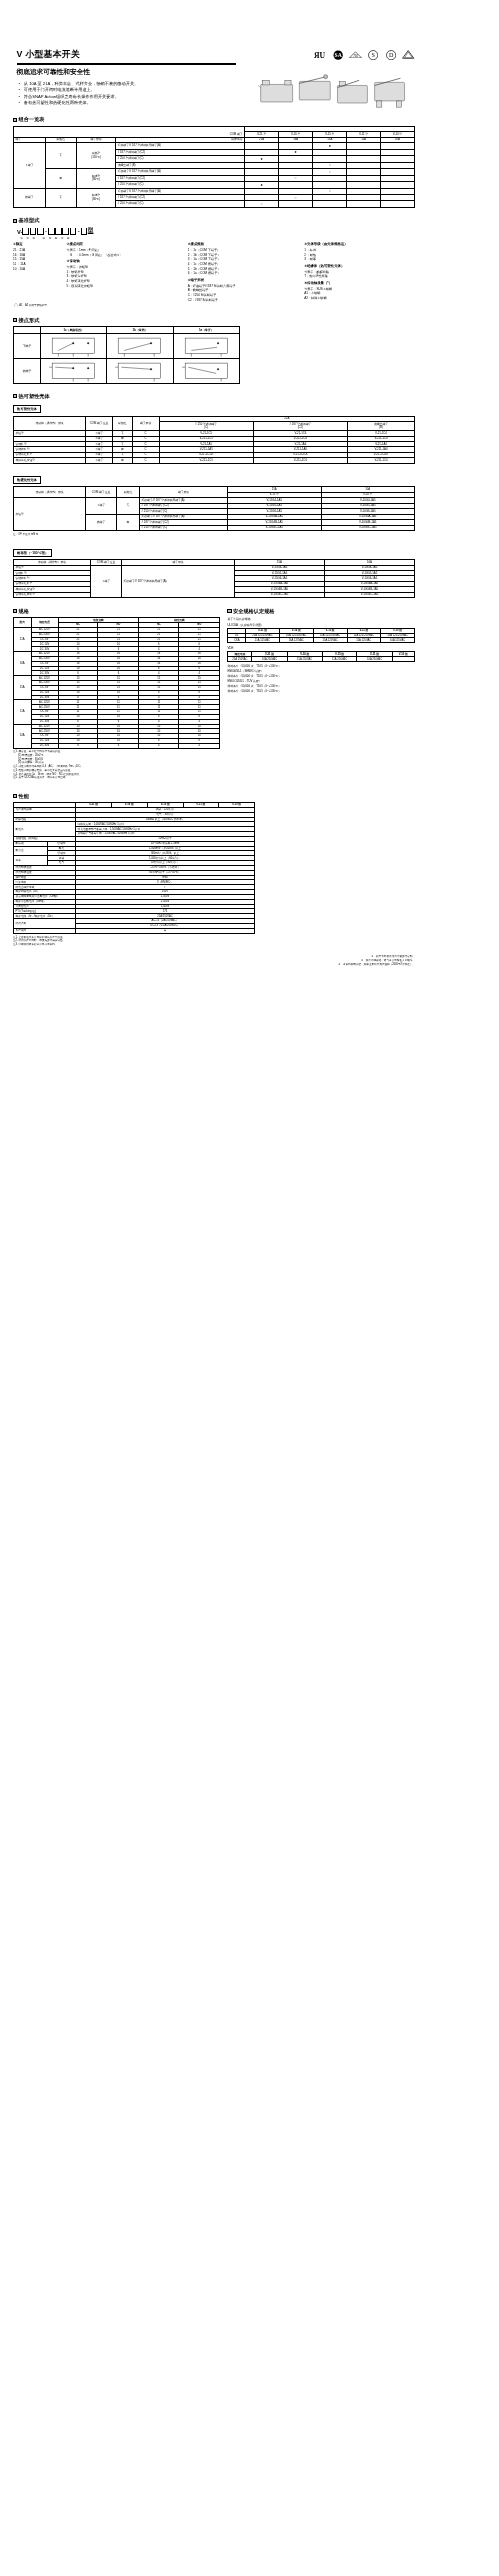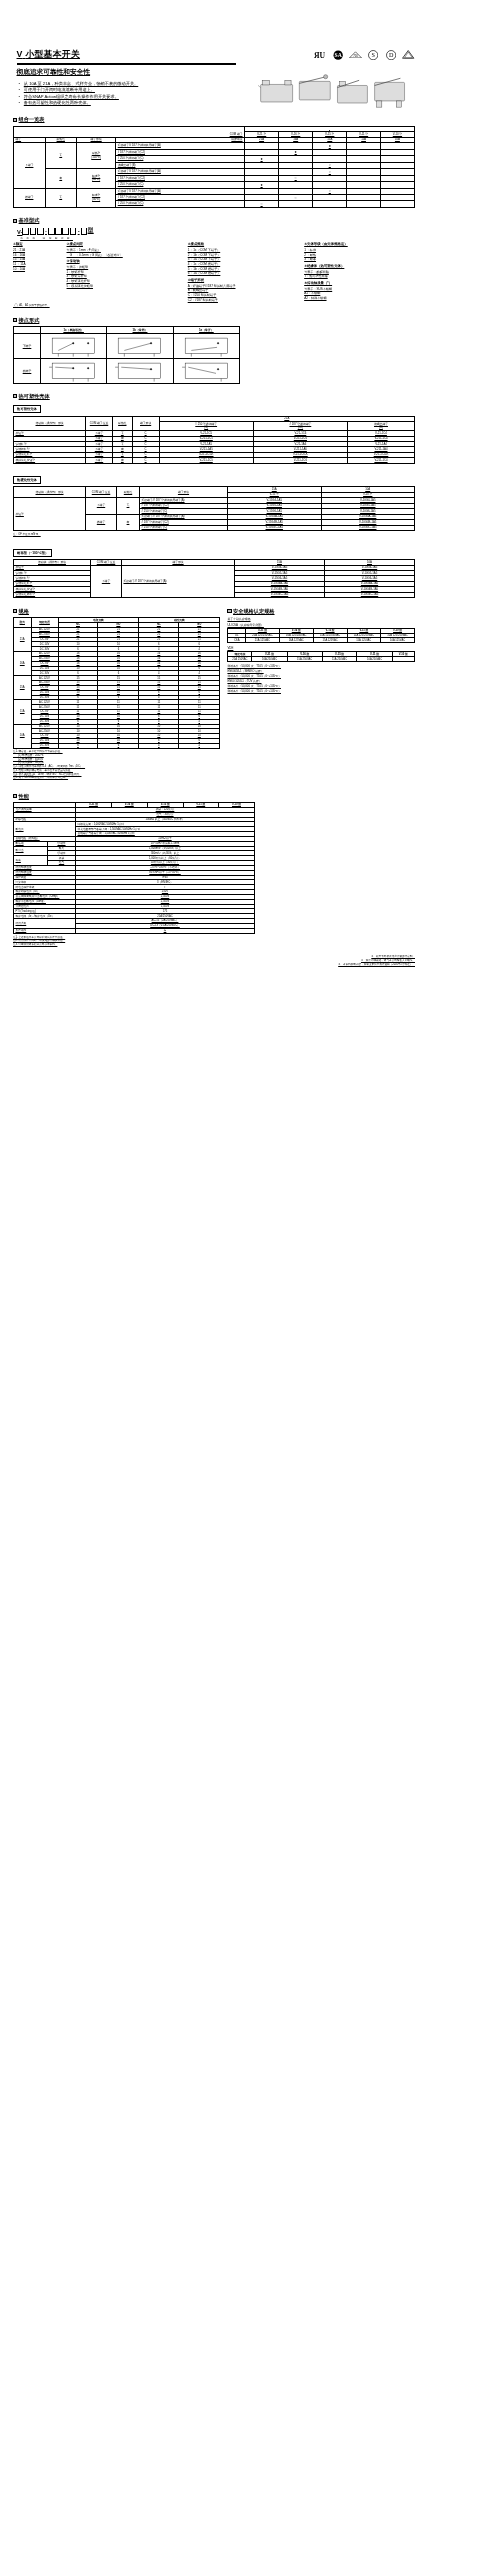--- a/index.html
+++ b/index.html
@@ -5,21 +5,21 @@
   * { box-sizing: border-box; }
   html, body { margin:0; padding:0; }
   body {
     width: 500px;
     background: #fff;
     font-family: "Liberation Sans", "DejaVu Sans", sans-serif;
     color: #000;
     font-size: 3.6px;
     -webkit-font-smoothing: none;
   }
-  .page { width:428px; position:relative; padding: 0 0 20.6px 0; text-decoration: underline; }
+  .page { width:428px; position:relative; padding: 0 0 20.6px 0; }
 
   
   .hdr { padding: 49px 15.5px 0 15.5px; position:relative; }
   .hdr h1 { font-size: 8.8px; font-weight: bold; margin:0 0 2.1px 1px; letter-spacing:0.3px;}
   .hdr h1 .v { font-family:"Liberation Sans",sans-serif; }
   .rule { height:1.5px; background:#000; width:219px; margin:1px 0 3.1px 1px; }
   .hdr h2 { font-size: 6.7px; font-weight:bold; margin:0 0 4.1px 1px; }
   .feat { list-style:none; margin:0; padding:0 0 0 3.1px; }
   .feat li { font-size: 4.2px; line-height:1.55; position:relative; padding-left:5.2px; }
   .feat li::before { content:"\2022"; position:absolute; left:0; top:0; }

